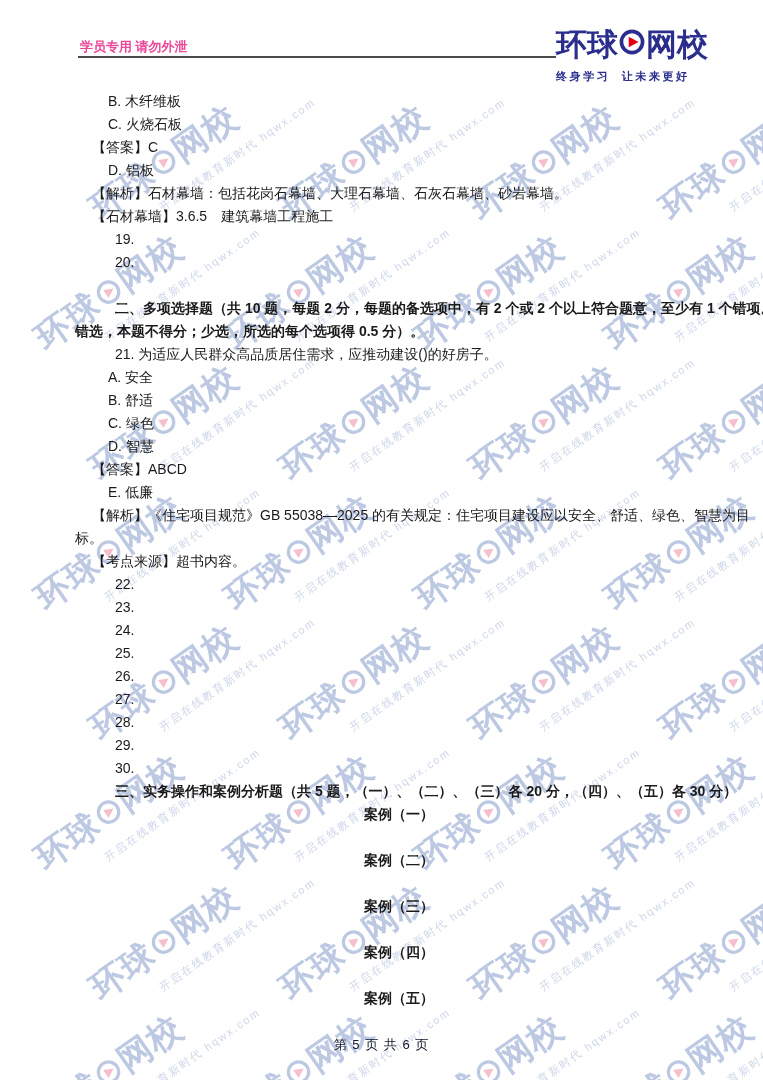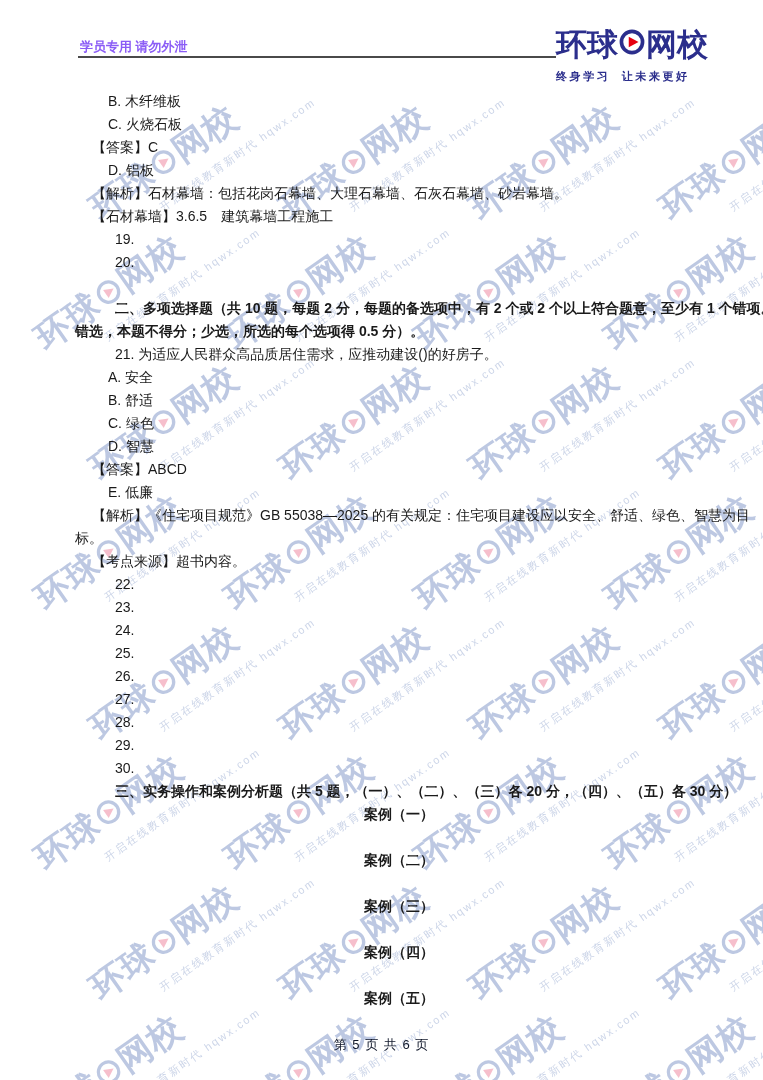--- a/index.html
+++ b/index.html
@@ -7,21 +7,21 @@
         font-family:"Liberation Sans",sans-serif;color:#1a1a1a;}
   
   #wm-layer{position:absolute;inset:0;z-index:0;pointer-events:none;}
   .wm-tile{position:absolute;transform:translate(-50%,-50%) rotate(-35deg);opacity:.9;}
   .wm-big{display:flex;align-items:center;font-size:34px;font-weight:700;
           color:#b6c3df;letter-spacing:1px;white-space:nowrap;}
   .wm-big svg{margin:0 2px;}
   .wm-small{font-size:11px;color:#c7d1e6;letter-spacing:2px;margin:5px 0 0 56px;white-space:nowrap;}
   
   .hdr{position:absolute;top:0;left:0;right:0;z-index:2;}
-  .hdr-note{position:absolute;left:80px;top:38px;font-size:13px;font-weight:700;color:#8b5cf6;white-space:nowrap;}
+  .hdr-note{position:absolute;left:80px;top:38px;font-size:13px;font-weight:700;color:#ec4899;white-space:nowrap;}
   .hdr-rule{position:absolute;left:78px;top:56px;width:478px;height:2px;background:#4a4a4a;}
   .logo{position:absolute;left:556px;top:24px;width:145px;}
   .logo-line{display:flex;align-items:center;font-size:31px;font-weight:800;
              color:#2b2e8c;white-space:nowrap;letter-spacing:0;}
   .logo-line svg{margin:0 1px;}
   .logo-tag{margin-top:3px;font-size:11px;font-weight:700;color:#2b2e8c;
             letter-spacing:2.6px;white-space:pre;}
   
   .doc{position:absolute;top:90px;left:68px;right:40px;z-index:1;margin-left:7px;}
   .line{font-size:14px;line-height:23px;white-space:nowrap;}

